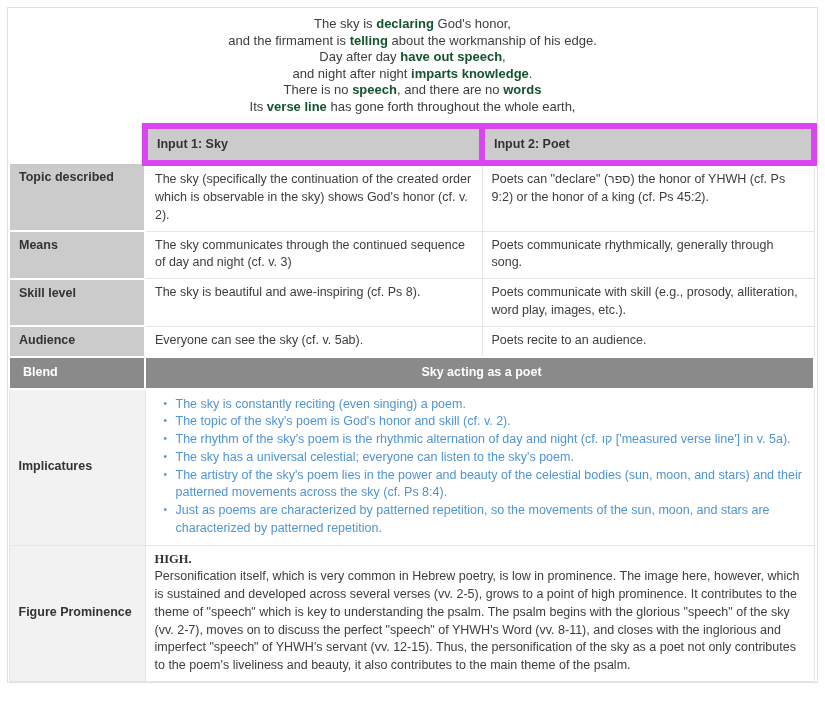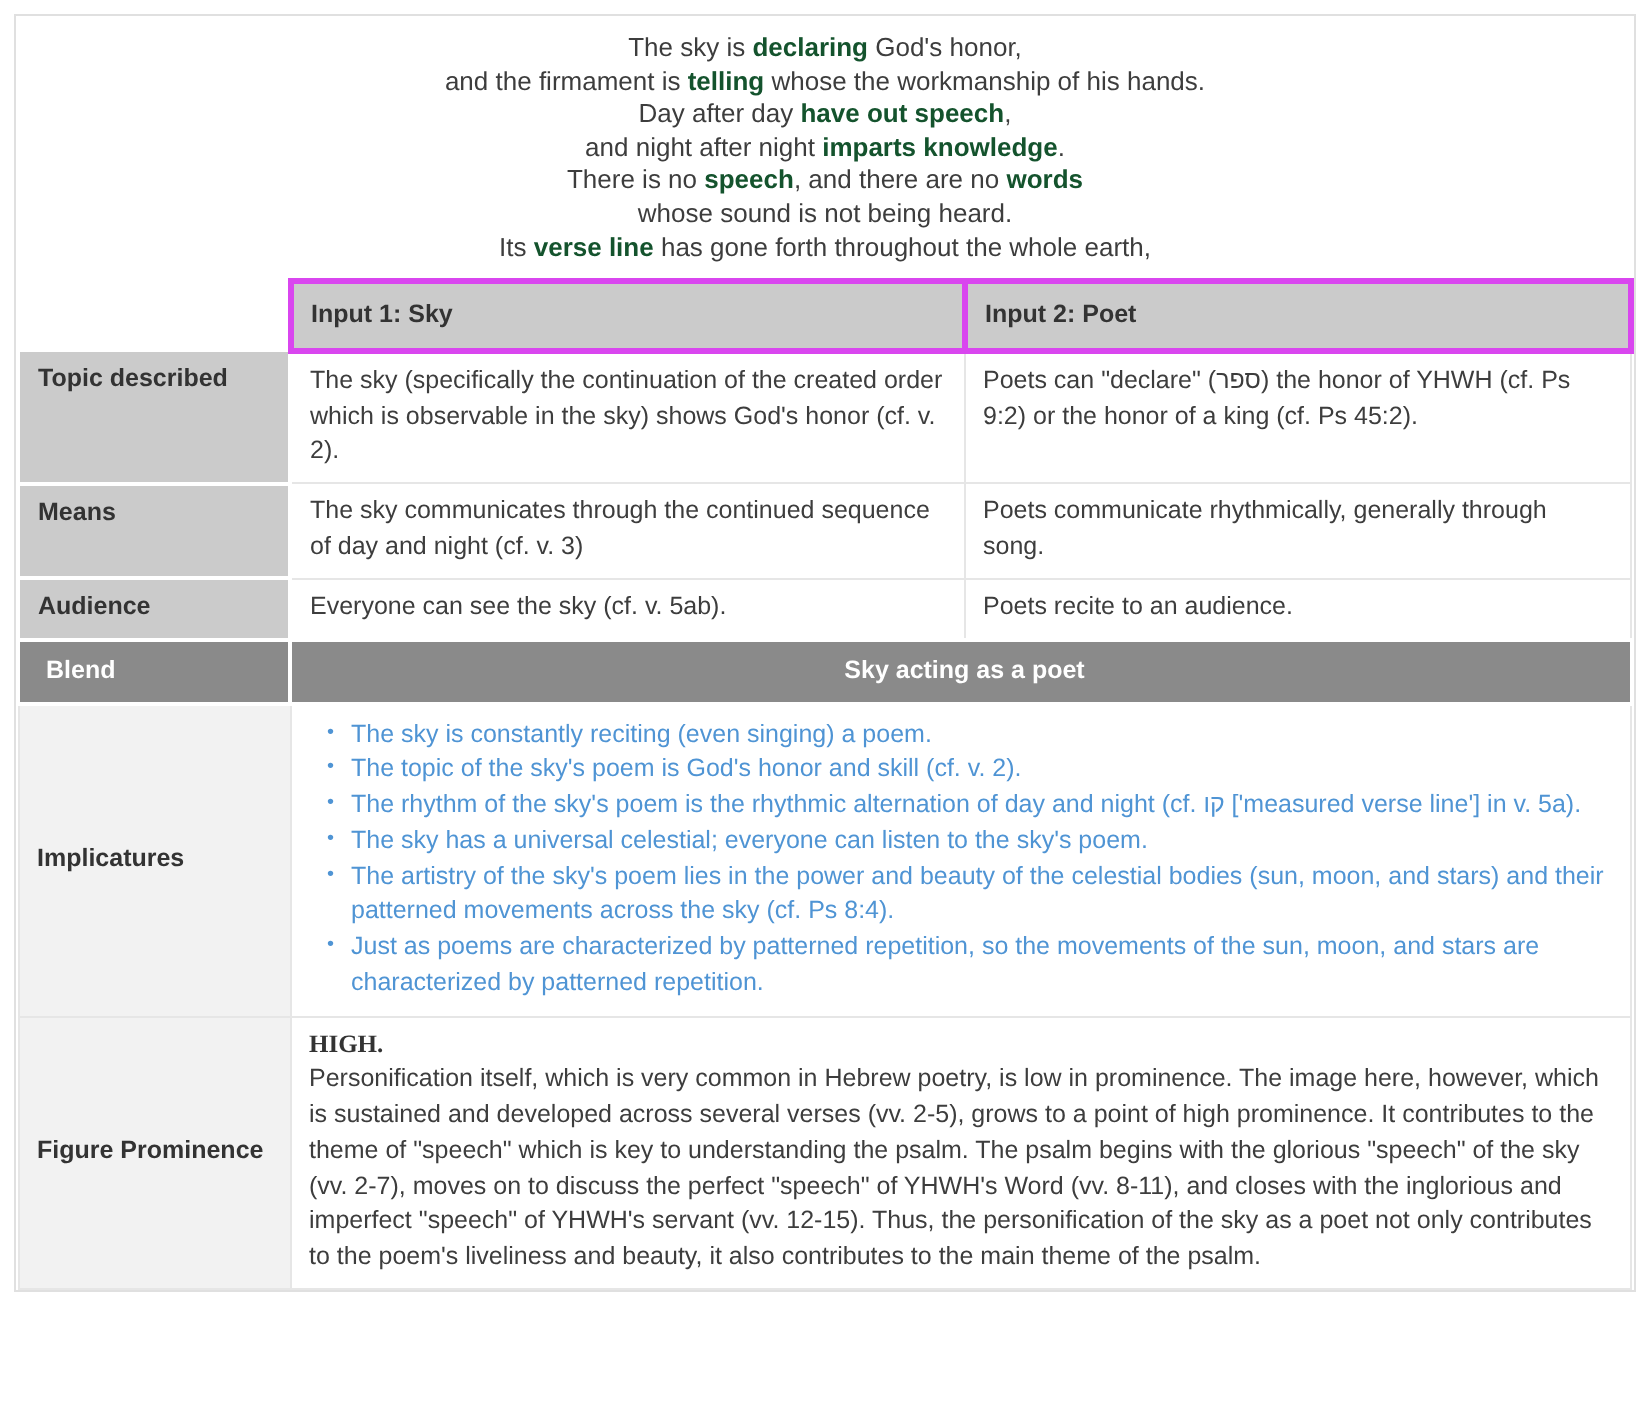--- a/index.html
+++ b/index.html
@@ -28,21 +28,21 @@
   
   table.blend-table{
     width:100%;border-collapse:collapse;table-layout:fixed;
     font-size:12.5px;line-height:1.42;color:var(--txt);
   }
   col.c-label{width:136px;}
   col.c-in1{width:337px;}
   td{padding:5px 9px 6px;vertical-align:top;word-wrap:break-word;}
   td.corner{background:#fff;border:2px solid #fff;}
   td.hdr{
-    background:var(--label-gray);border:3px solid #d946ef;
+    background:var(--label-gray);border:6px solid #d946ef;
     font-weight:700;color:#333;padding-top:7px;padding-bottom:7px;
   }
   td.lbl{
     background:var(--label-gray);border:2px solid #fff;
     font-weight:700;color:#333;
   }
   td.body{background:#fff;border:1px solid var(--bd);}
   td.blend-lbl,td.blend-val{
     background:var(--blend-gray);border:2px solid #fff;
     color:#fff;font-weight:700;padding-top:6px;padding-bottom:6px;padding-left:13px;
@@ -64,25 +64,24 @@
   
   .fp-level{font-weight:700;color:#333;font-family:Liberation Serif, serif;}
 </style>
 </head>
 <body>
 
 <div class="sheet">
 
   <div class="poem">
     <div class="poem-line"><span>The sky is </span><b>declaring</b><span> God's honor,</span></div>
-    <div class="poem-line"><span>and the firmament is </span><b>telling</b><span> whose the workmanship of his hands.</span></div>
+    <div class="poem-line"><span>and the firmament is </span><b>telling</b><span> about the workmanship of his edge.</span></div>
     <div class="poem-line"><span>Day after day </span><b>have out speech</b><span>,</span></div>
     <div class="poem-line"><span>and night after night </span><b>imparts knowledge</b><span>.</span></div>
     <div class="poem-line"><span>There is no </span><b>speech</b><span>, and there are no </span><b>words</b></div>
-    <div class="poem-line"><span>whose sound is not being heard.</span></div>
     <div class="poem-line"><span>Its </span><b>verse line</b><span> has gone forth throughout the whole earth,</span></div>
   </div>
 
   <table class="blend-table">
     <colgroup>
         <col class="c-label">
         <col class="c-in1">
         <col class="c-in2">
       </colgroup>
 
@@ -98,20 +97,25 @@
       <td class="body">The sky (specifically the continuation of the created order which is observable in the sky) shows God's honor (cf. v. 2).</td>
       <td class="body">Poets can "declare" (ספר) the honor of YHWH (cf. Ps 9:2) or the honor of a king (cf. Ps 45:2).</td>
     </tr>
 
     <tr>
       <td class="lbl">Means</td>
       <td class="body">The sky communicates through the continued sequence of day and night (cf. v. 3)</td>
       <td class="body">Poets communicate rhythmically, generally through song.</td>
     </tr>
 
+    <tr>
+      <td class="lbl">Skill level</td>
+      <td class="body">The sky is beautiful and awe-inspiring (cf. Ps 8).</td>
+      <td class="body">Poets communicate with skill (e.g., prosody, alliteration, word play, images, etc.).</td>
+    </tr>
 
     <tr>
       <td class="lbl">Audience</td>
       <td class="body">Everyone can see the sky (cf. v. 5ab).</td>
       <td class="body">Poets recite to an audience.</td>
     </tr>
 
     <tr>
       <td class="blend-lbl">Blend</td>
       <td class="blend-val" colspan="2">Sky acting as a poet</td>

